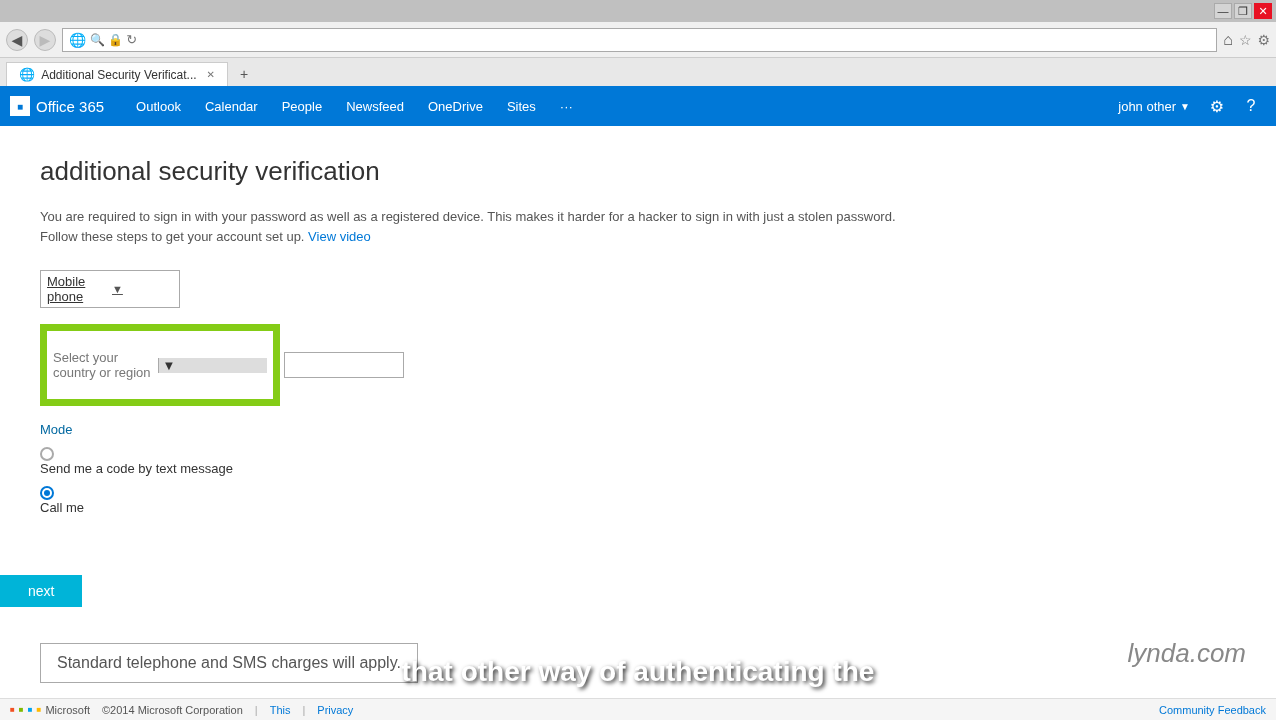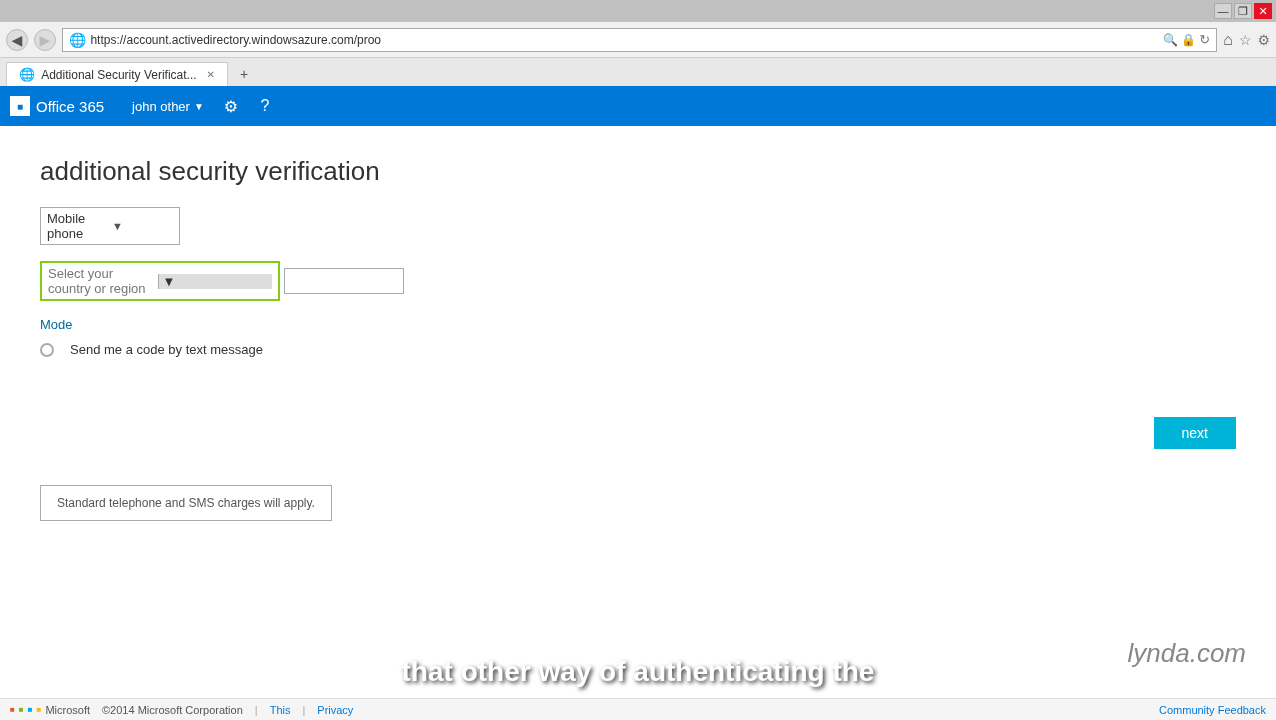--- a/index.html
+++ b/index.html
@@ -124,62 +124,62 @@
     }
 
     
     .contact-method-row {
       display: flex; align-items: center; margin-bottom: 16px;
     }
     .contact-dropdown {
       display: flex; align-items: center; border: 1px solid #aaa; background: white;
       padding: 3px 6px; cursor: pointer; font-size: 13px; min-width: 140px;
     }
-    .contact-dropdown span { flex: 1; }
+    .contact-dropdown span { flex: 1; text-decoration: underline; }
     .contact-dropdown .dd-arrow { font-size: 11px; color: #555; margin-left: 4px; }
 
     
     .phone-row {
       display: flex; align-items: center; gap: 4px; margin-bottom: 16px;
     }
     .country-select {
-      display: flex; align-items: center; border: 2px solid #84cc16; background: white;
-      padding: 3px 6px; cursor: pointer; font-size: 13px; min-width: 240px;
+      display: flex; align-items: center; border: 7px solid #84cc16; background: white;
+      padding: 19px 6px; cursor: pointer; font-size: 13px; min-width: 240px;
     }
     .country-select span { flex: 1; color: #777; }
     .country-select .dd-arrow { font-size: 13px; color: #333; margin-left: 4px; background: #ddd; padding: 0 4px; border-left: 1px solid #aaa; }
     .phone-input {
       border: 1px solid #aaa; padding: 3px 6px; width: 120px; height: 26px;
     }
 
     
     .mode-label { font-size: 13px; color: #0369a1; margin-bottom: 10px; }
-    .radio-option { display: flex; align-items: flex-end; gap: 16px; margin-bottom: 10px; font-size: 13px; cursor: pointer; }
+    .radio-option { display: flex; align-items: flex-start; gap: 0; margin-bottom: 10px; font-size: 13px; cursor: pointer; flex-direction: column; }
     .radio-btn {
       width: 14px; height: 14px; border-radius: 50%; border: 2px solid #aaa; background: white;
       display: flex; align-items: center; justify-content: center; flex-shrink: 0;
     }
     .radio-btn.selected { border-color: #0078d7; }
     .radio-btn.selected::after {
       content: ''; width: 6px; height: 6px; border-radius: 50%; background: #0078d7;
     }
 
     
     .next-btn-row {
-      display: flex; justify-content: flex-end; margin-top: 20px; padding-right: 40px;
+      display: flex; margin-top: 20px; padding-right: 40px;
     }
     .next-btn {
       background: #00b4d8; color: white; border: none; padding: 8px 28px;
       font-size: 14px; cursor: pointer; min-width: 80px;
     }
 
     
     .warning-box {
       border: 1px solid #aaa; padding: 10px 16px; display: inline-block;
-      font-size: 12px; color: #555; margin-top: 20px;
+      font-size: 16px; color: #555; margin-top: 20px;
     }
 
     
     .subtitle-overlay {
       position: absolute;
       bottom: 32px;
       left: 0; right: 0;
       text-align: center;
       font-size: 28px;
       font-weight: bold;
@@ -229,21 +229,20 @@
   <div class="title-bar-btn">—</div>
   <div class="title-bar-btn">❐</div>
   <div class="title-bar-btn close">✕</div>
 </div>
 
 <div class="browser-chrome">
   <div class="nav-btn">◀</div>
   <div class="nav-btn" style="color:#bbb;">▶</div>
   <div class="address-bar-container">
     <span style="font-size:14px;color:#0078d7;">🌐</span>
-    <span class="address-text">https://account.activedirectory.windowsazure.com/proo</span>
     <div class="address-icons">
       <span style="font-size:12px;color:#777;">🔍</span>
       <span style="font-size:12px;color:#777;">🔒</span>
       <span style="font-size:13px;color:#777;">↻</span>
     </div>
   </div>
   <span style="font-size:16px;color:#555;">⌂</span>
   <span style="font-size:14px;color:#777;">☆</span>
   <span style="font-size:14px;color:#777;">⚙</span>
 </div>
@@ -254,34 +253,47 @@
     <span>Additional Security Verificat...</span>
     <span class="tab-close">✕</span>
   </div>
   <div style="width:24px;height:24px;display:flex;align-items:center;justify-content:center;margin-left:4px;cursor:pointer;font-size:14px;color:#555;">+</div>
 </div>
 
 <div class="office-nav">
   <div class="office-logo">
     <div class="office-logo-icon">■</div>
     <span class="office-logo-text">Office 365</span>
+  </div>
+  <div class="nav-links">
+    <a class="nav-link">Outlook</a>
+    <a class="nav-link">Calendar</a>
+    <a class="nav-link">People</a>
+    <a class="nav-link">Newsfeed</a>
+    <a class="nav-link">OneDrive</a>
+    <a class="nav-link">Sites</a>
+    <a class="nav-link">···</a>
   </div>
   <div class="nav-right">
     <div class="nav-user">
       <span>john other</span>
       <span style="font-size:10px;">▼</span>
     </div>
     <div class="nav-icon-btn">⚙</div>
     <div class="nav-icon-btn">?</div>
   </div>
 </div>
 
 <div class="main-content">
   <h1 class="page-title">additional security verification</h1>
 
+  <p class="description">
+    <span>You are required to sign in with your password as well as a registered device. This makes it harder for a hacker to sign in with just a stolen password. Follow these steps to get your account set up. </span>
+    <a class="view-video-link">View video</a>
+  </p>
 
 
   <div class="contact-method-row">
     <div class="contact-dropdown">
       <span>Mobile phone</span>
       <span class="dd-arrow">▼</span>
     </div>
   </div>
 
   <div class="phone-row">
@@ -292,20 +304,24 @@
     <input class="phone-input" type="text" value="" style="">
   </div>
 
   <div class="mode-label">Mode</div>
 
   <div class="radio-option">
     <div class="radio-btn"></div>
     <span>Send me a code by text message</span>
   </div>
 
+  <div class="radio-option">
+    <div class="radio-btn selected"></div>
+    <span>Call me</span>
+  </div>
 </div>
 
 <div class="next-btn-row">
   <button class="next-btn">next</button>
 </div>
 
 <div style="padding: 0 40px; margin-top: 16px;">
   <div class="warning-box">
     <span>Standard telephone and SMS charges will apply.</span>
   </div>

